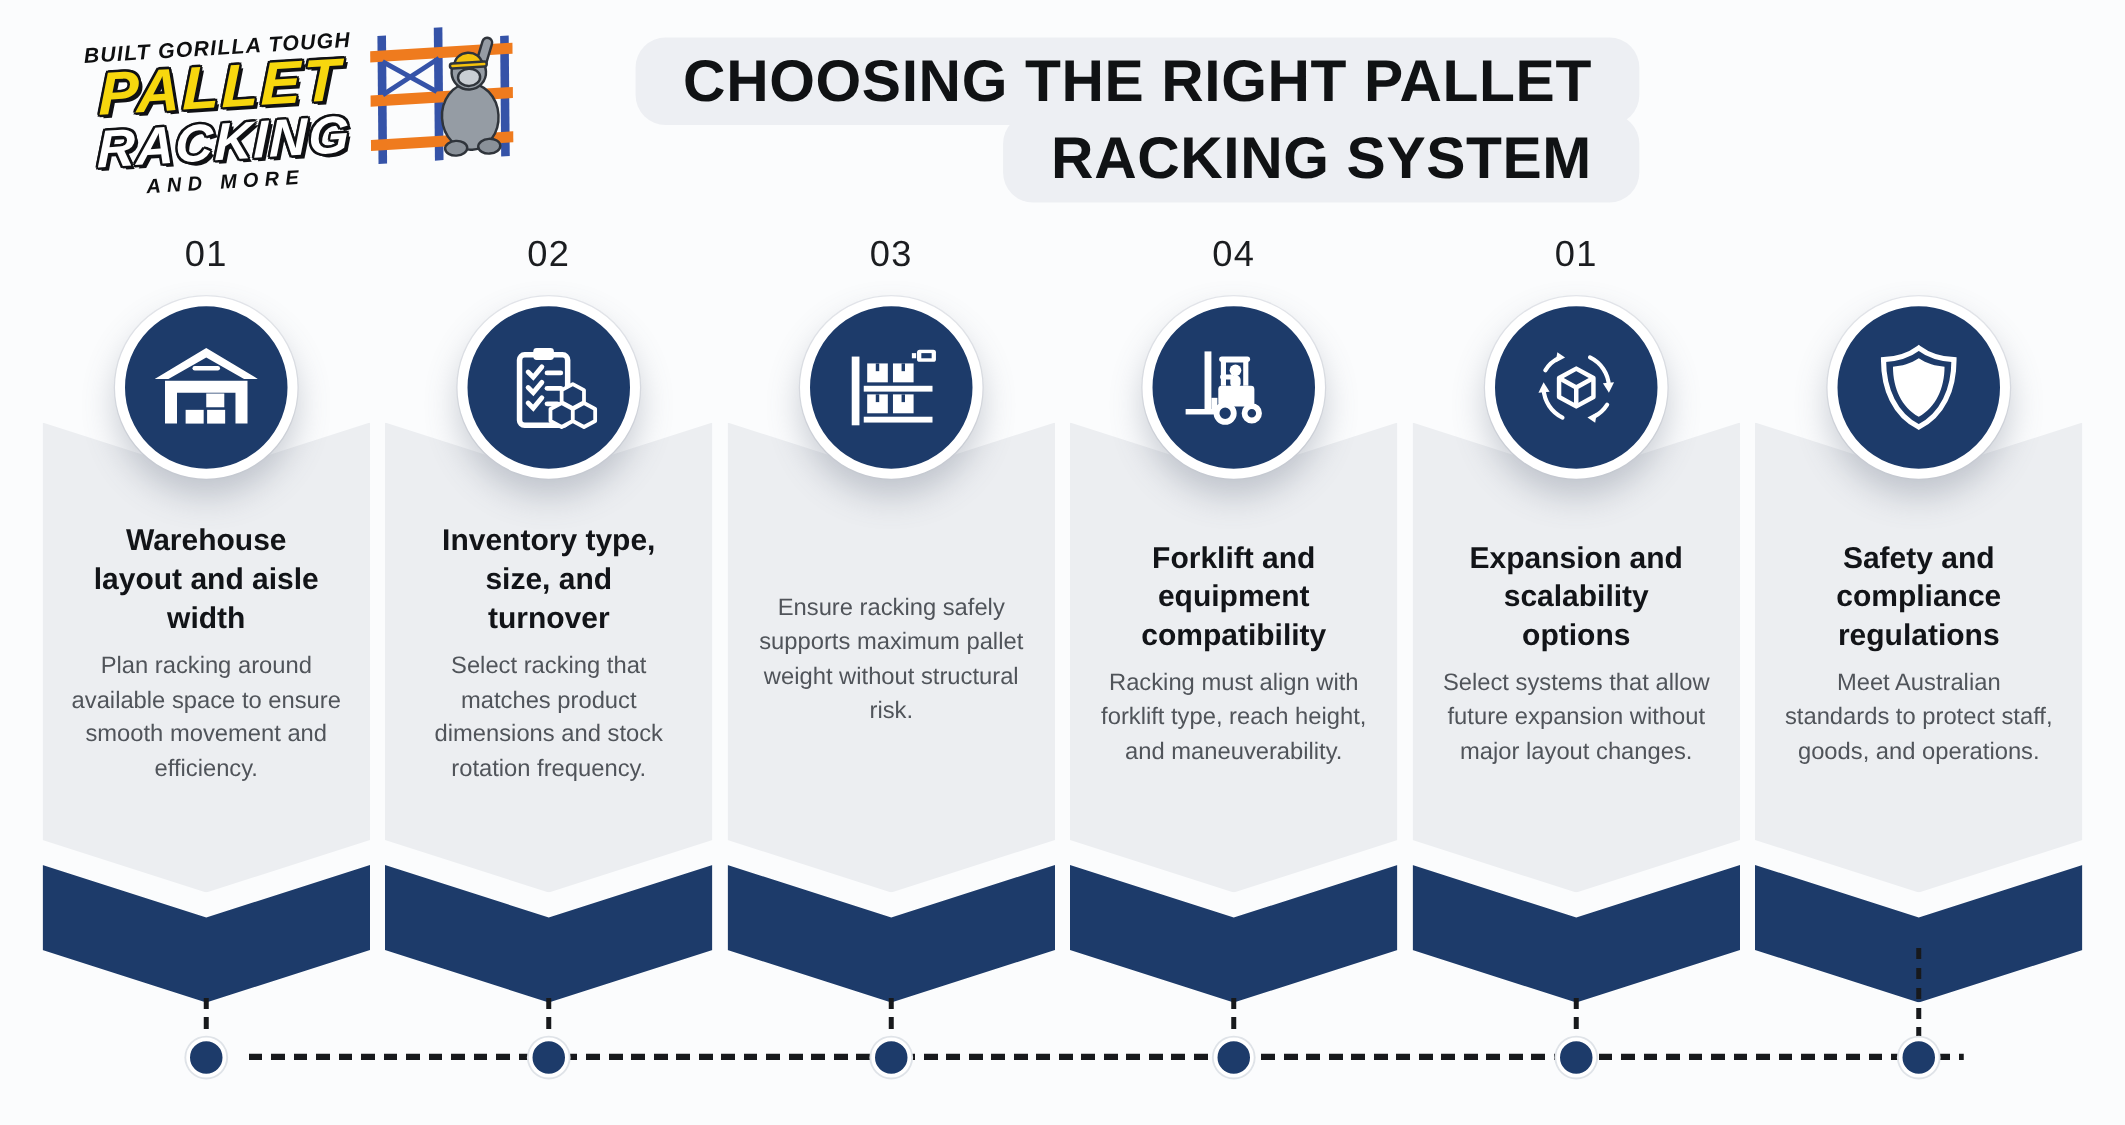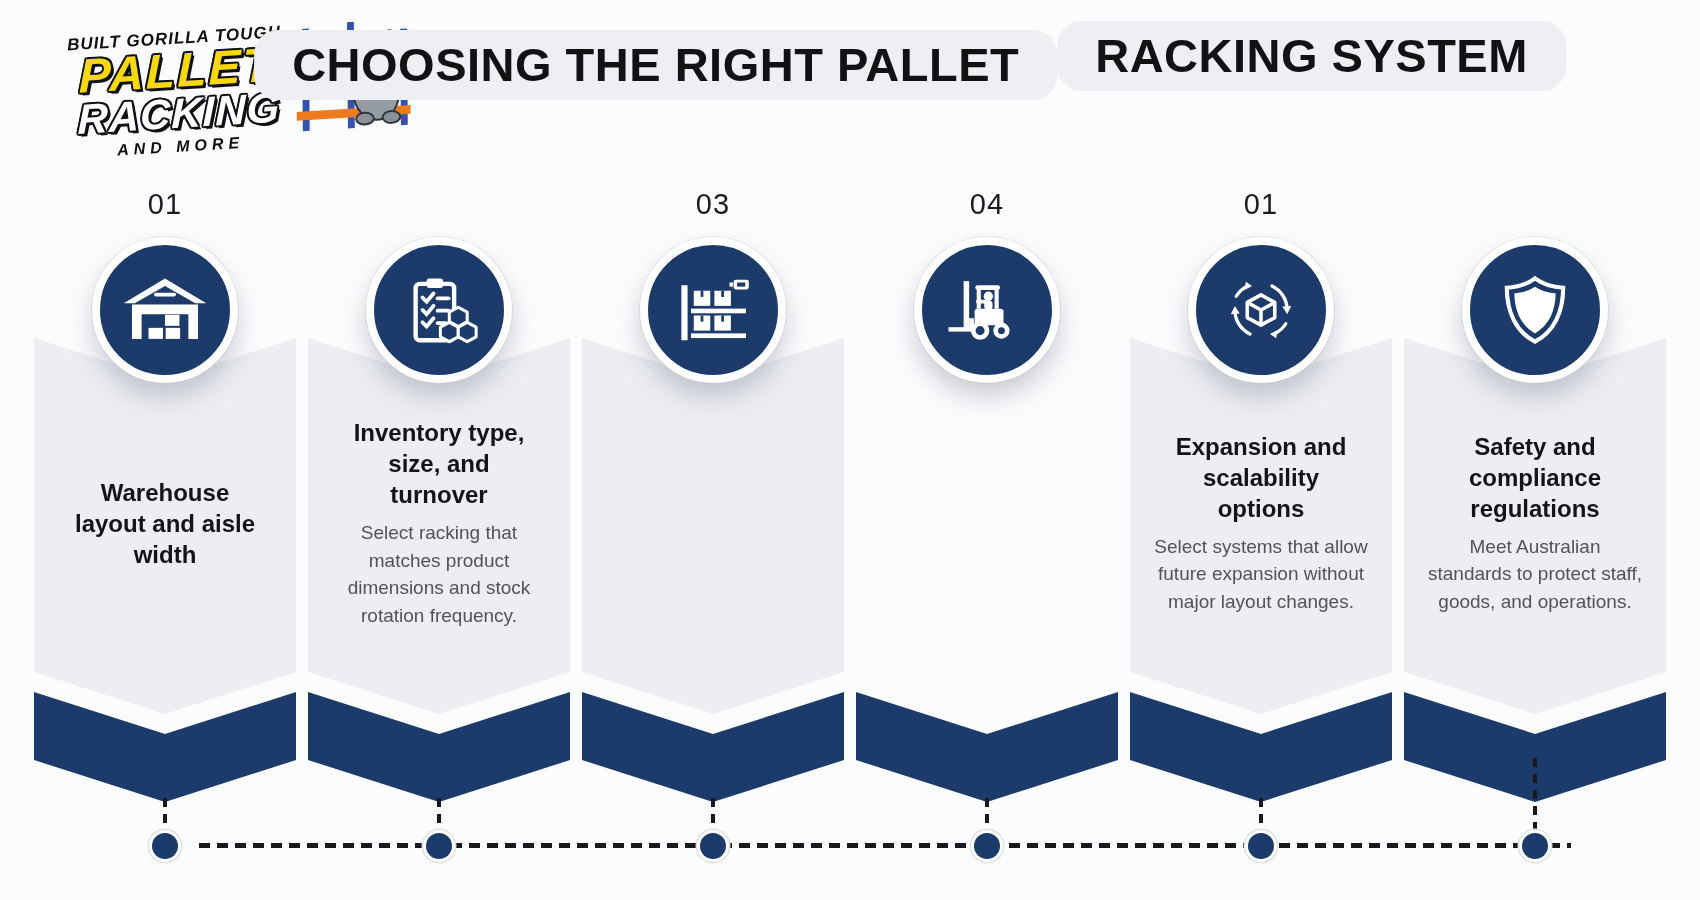--- a/index.html
+++ b/index.html
@@ -19,21 +19,21 @@
                  1.6px 1.6px 0 #101114, -1.6px 1.6px 0 #101114, 1.6px -1.6px 0 #101114, -1.6px -1.6px 0 #101114,
                  3px 3px 0 #101114; }
   .logo-pallet { font-size:48px; font-weight:bold; font-style:italic; color:#f7d70e;
                  letter-spacing:2px; line-height:0.92; transform:skewX(-4deg); }
   .logo-racking { font-size:42px; font-weight:bold; font-style:italic; color:#ffffff;
                   letter-spacing:1px; line-height:1.0; transform:skewX(-4deg); }
   .logo-bottom { font-size:16px; font-weight:bold; font-style:italic; letter-spacing:5px; color:#0e0f10; margin-top:3px; }
 
   
   .title-wrap { position:absolute; top:30px; left:910px; transform:translateX(-50%);
-                display:flex; flex-direction:row; align-items:flex-start; z-index:3; }
+                display:flex; flex-direction:column; align-items:flex-end; z-index:3; }
   .t-line { background:#edeff3; border-radius:24px; padding:6px 38px;
             font-size:47px; font-weight:bold; color:#101214; letter-spacing:0.5px;
             line-height:1.24; white-space:nowrap; text-align:center; }
   .t-line.second { margin-top:-9px; }
 
   
   .cols { position:absolute; left:34px; top:0; width:1632px; height:100%; display:flex; gap:12px; }
   .col { position:relative; flex:1; }
 
   .num { position:absolute; top:188px; width:100%; text-align:center;
@@ -122,28 +122,30 @@
           <rect x="24" y="19.5" width="16" height="2.6" rx="1.3"></rect>
           <path d="M8 28 h48 v25 h-7 V35 H15 v18 H8 Z"></path>
           <rect x="32" y="35.5" width="10.5" height="8"></rect>
           <rect x="20" y="45" width="10.5" height="8"></rect>
           <rect x="32.5" y="45" width="10.5" height="8"></rect>
         </svg>
       </div>
       <div class="card chevshape">
         <div class="card-content">
           <div class="step-title">Warehouse layout and aisle width</div>
-        </div>
-      </div>
-      <div class="chev chevshape"></div>
-      <div class="vdash"></div>
-      <div class="dot"></div>
-    </div>
-
-    <div class="col">
+          <div class="step-desc">Plan racking around available space to ensure smooth movement and efficiency.</div>
+        </div>
+      </div>
+      <div class="chev chevshape"></div>
+      <div class="vdash"></div>
+      <div class="dot"></div>
+    </div>
+
+    <div class="col">
+      <div class="num">02</div>
       <div class="badge">
         <svg viewBox="0 0 64 64">
           <rect x="15" y="13" width="28" height="41" rx="3" fill="none" stroke="#fff" stroke-width="3.2"></rect>
           <rect x="23" y="9" width="12" height="7" rx="2" fill="#fff"></rect>
           <g fill="none" stroke="#fff" stroke-width="2.8" stroke-linecap="round">
             <path d="M20 23 l3 3 l5 -6"></path>
               <line x1="31" y1="23.5" x2="39" y2="23.5"></line>
             <path d="M20 32 l3 3 l5 -6"></path>
               <line x1="31" y1="32.5" x2="39" y2="32.5"></line>
             <path d="M20 41 l3 3 l5 -6"></path>
@@ -184,20 +186,21 @@
             <rect x="23" y="36" width="2" height="4.5"></rect>
               <rect x="38" y="36" width="2" height="4.5"></rect>
           </g>
           <rect x="47" y="10" width="11" height="7" rx="1.5"></rect>
           <rect x="44" y="12" width="2.5" height="3"></rect>
           <rect x="49.5" y="12" width="6" height="3" fill="#1d3b6a"></rect>
         </svg>
       </div>
       <div class="card chevshape">
         <div class="card-content">
+          <div class="step-desc">Ensure racking safely supports maximum pallet weight without structural risk.</div>
         </div>
       </div>
       <div class="chev chevshape"></div>
       <div class="vdash"></div>
       <div class="dot"></div>
     </div>
 
     <div class="col">
       <div class="num">04</div>
       <div class="badge">
@@ -208,20 +211,26 @@
           <rect x="23.5" y="14" width="18" height="3.2" rx="1.6"></rect>
           <path d="M26 31 V16 h13 V31" fill="none" stroke="#fff" stroke-width="3"></path>
           <circle cx="33" cy="22" r="3.4"></circle>
           <rect x="30" y="25" width="6" height="7" rx="2.5"></rect>
           <rect x="24" y="24.5" width="8" height="2.8" rx="1.4"></rect>
           <rect x="23" y="31" width="21" height="12" rx="2"></rect>
           <circle cx="27" cy="47" r="5" fill="#1d3b6a" stroke="#fff" stroke-width="3.4"></circle>
           <circle cx="42.5" cy="47" r="4.2" fill="#1d3b6a" stroke="#fff" stroke-width="3.4"></circle>
         </svg>
       </div>
+      <div class="card chevshape">
+        <div class="card-content">
+          <div class="step-title">Forklift and equipment compatibility</div>
+          <div class="step-desc">Racking must align with forklift type, reach height, and maneuverability.</div>
+        </div>
+      </div>
       <div class="chev chevshape"></div>
       <div class="vdash"></div>
       <div class="dot"></div>
     </div>
 
     <div class="col">
       <div class="num">01</div>
       <div class="badge">
         <svg viewBox="0 0 64 64">
           <g fill="none" stroke="#fff" stroke-width="2.6" stroke-linejoin="round">

